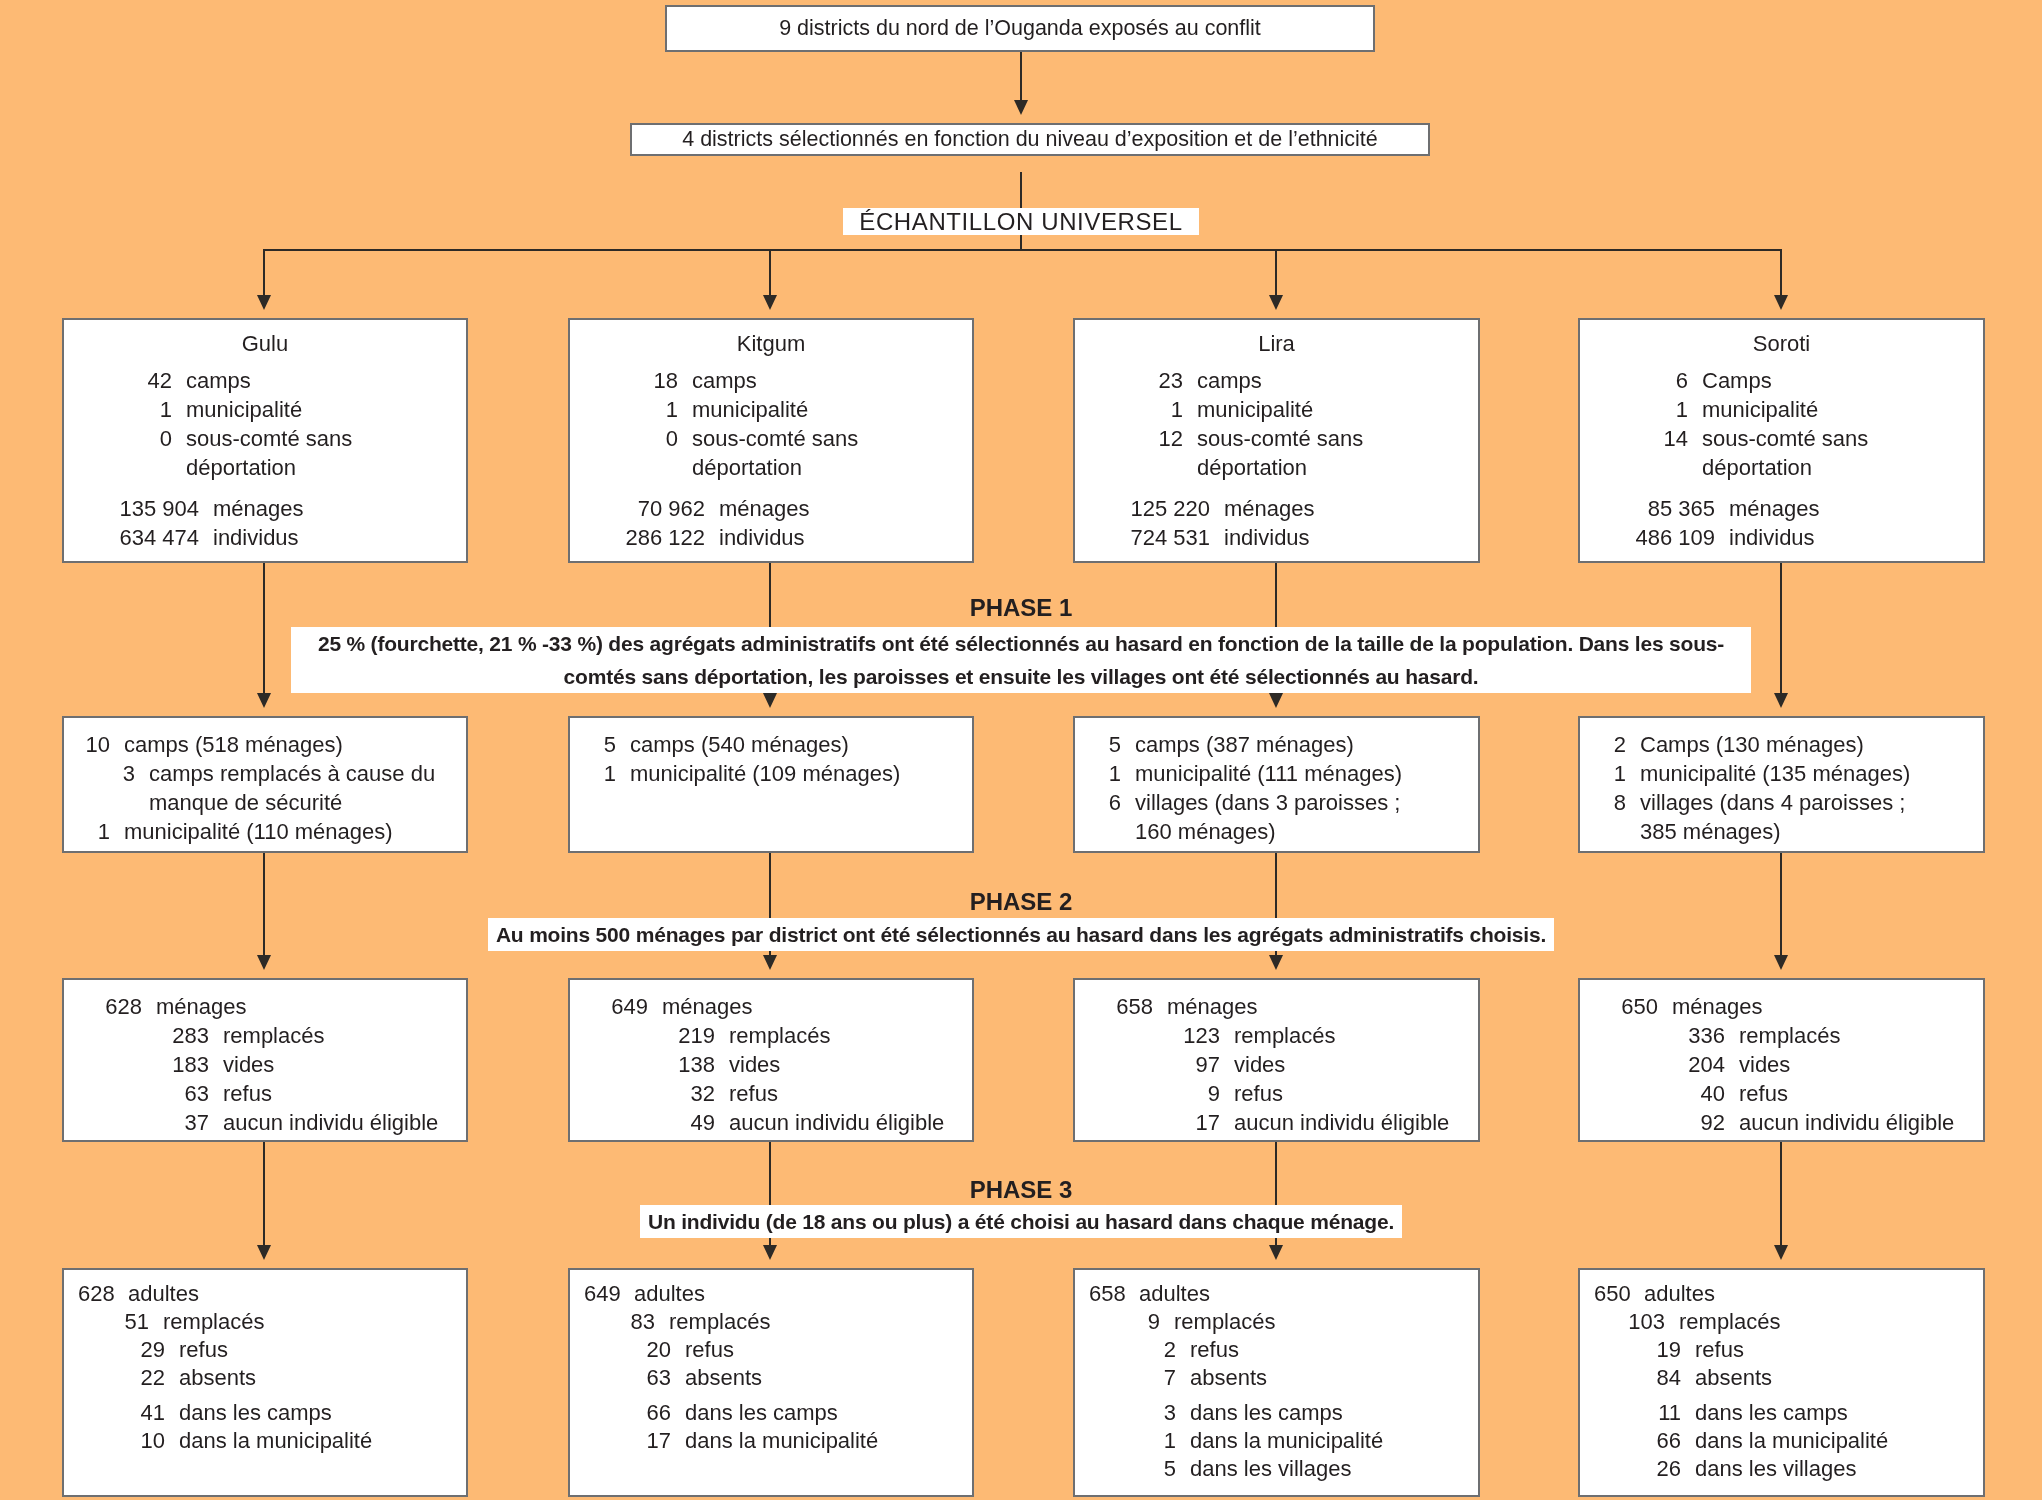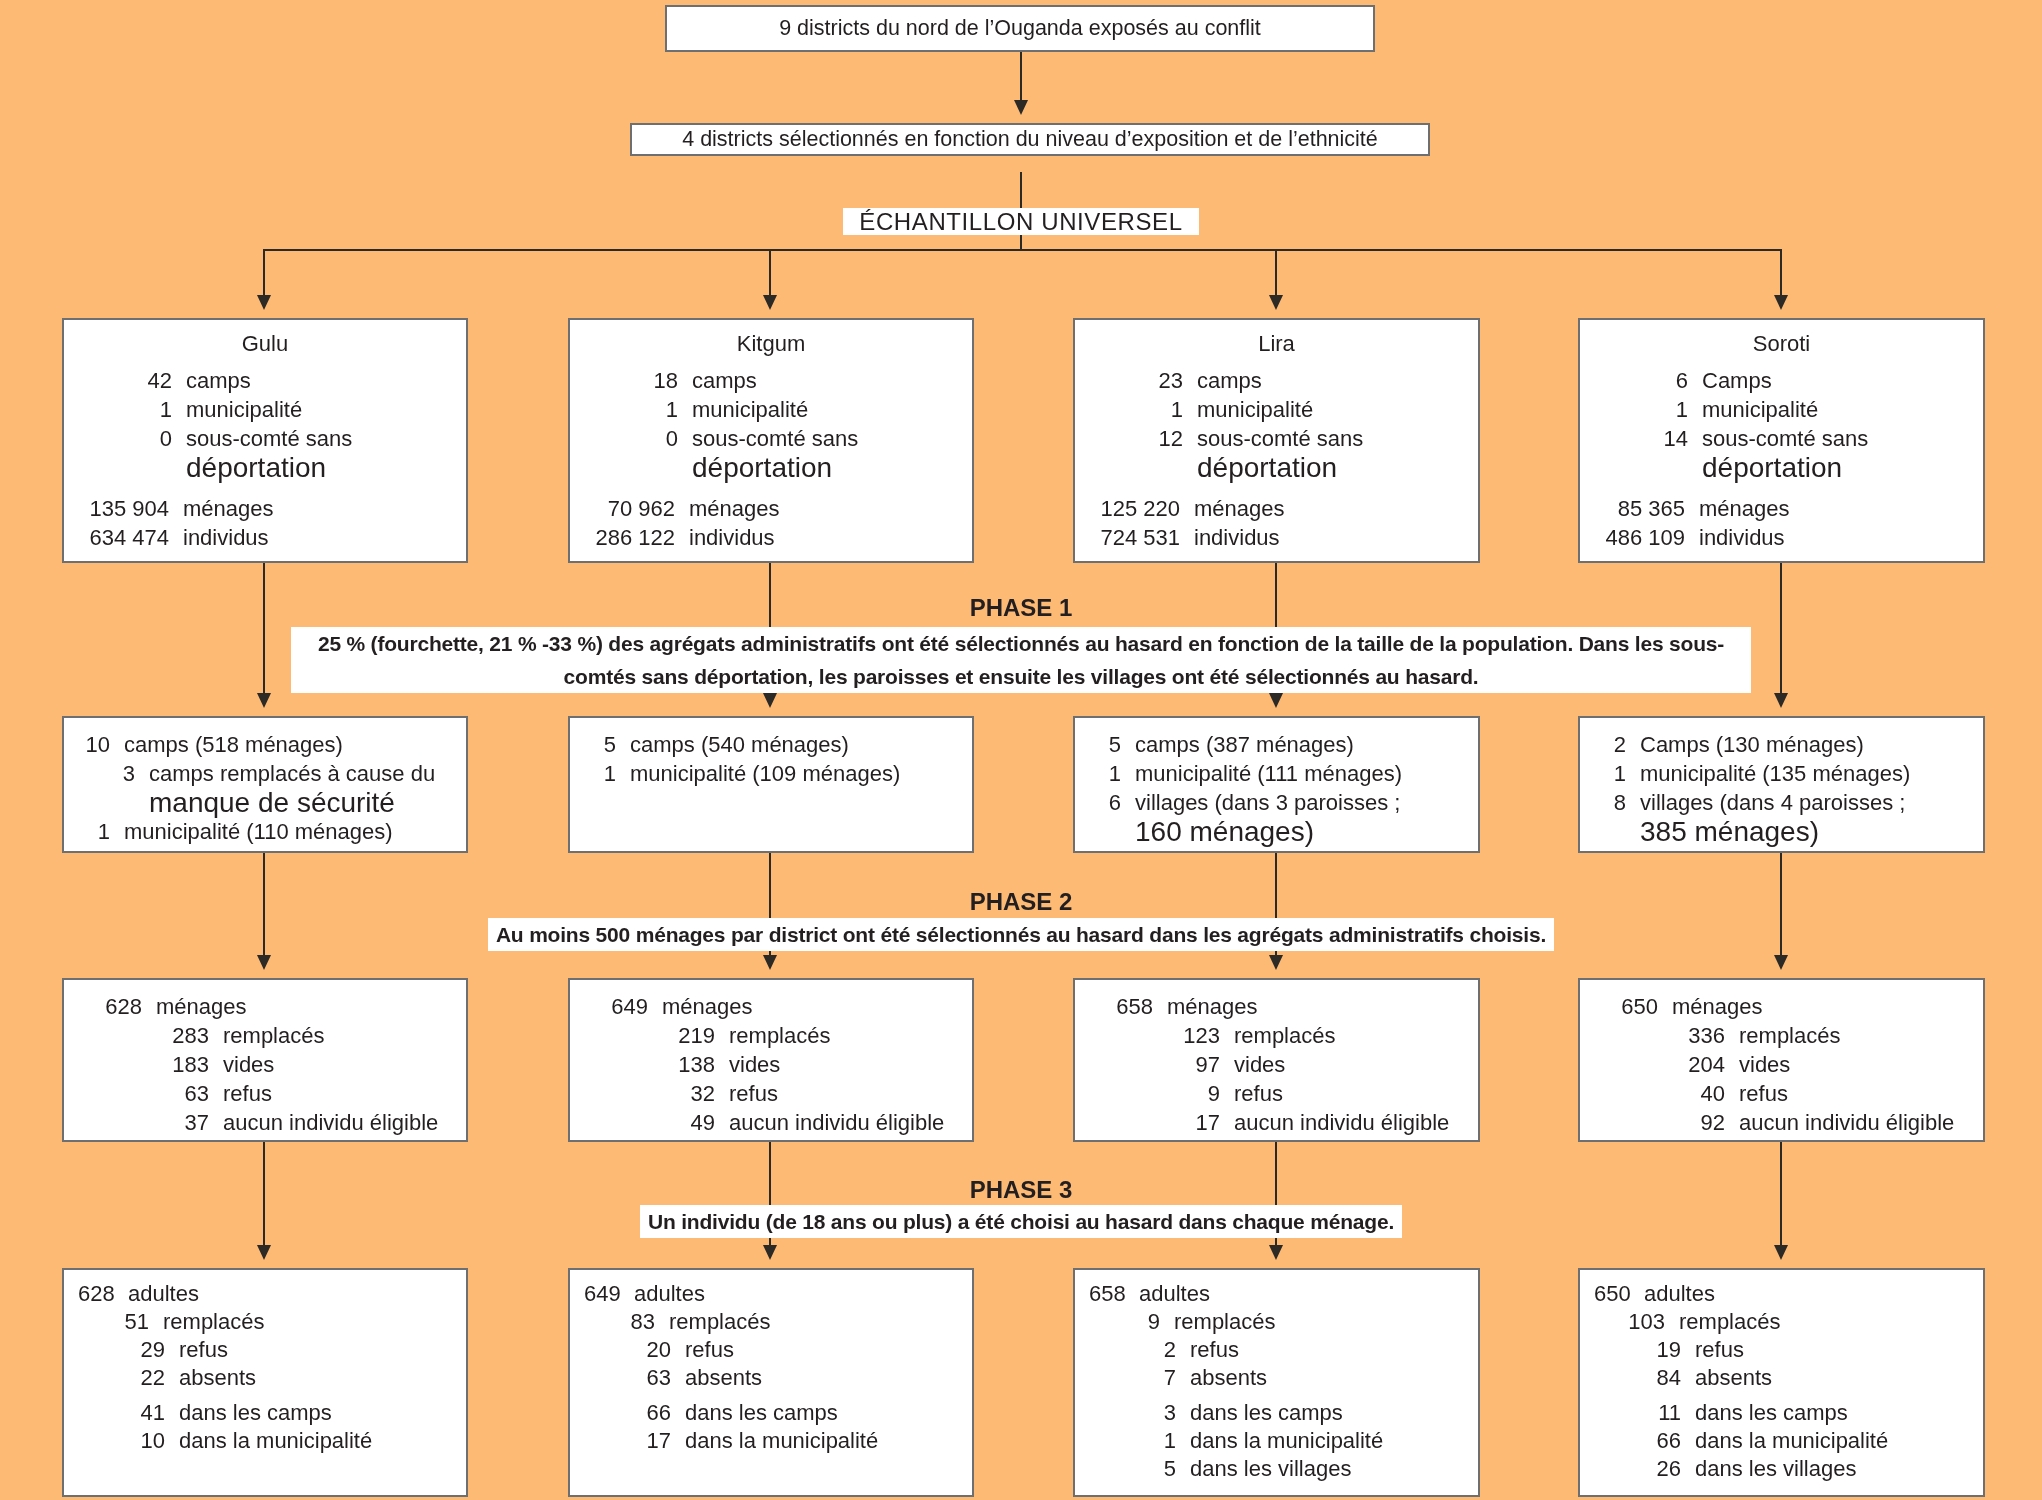--- a/index.html
+++ b/index.html
@@ -19,27 +19,27 @@
   .universe span{background:#fff;padding:0 16px;font-size:24px;letter-spacing:.6px;line-height:30px}
 
   .phase-head{position:absolute;left:0;right:0;text-align:center;font-weight:bold;font-size:24px;z-index:3}
   .desc-wrap{position:absolute;left:0;right:0;text-align:center;z-index:3}
   .desc{display:inline-block;background:#fff;padding:0 8px;font-weight:bold;font-size:21px;
     line-height:33px;letter-spacing:-0.2px;max-width:1460px}
 
   .d-title{text-align:center;font-size:22px;line-height:28px;margin-bottom:8px}
   .row{display:flex;font-size:22px;line-height:29px;white-space:nowrap}
   .row .n{text-align:right;margin-right:14px;flex:0 0 auto}
-  .cont{font-size:28px;line-height:29px;white-space:nowrap}
+  .cont{font-size:22px;line-height:29px;white-space:nowrap}
 
   .ub{padding-top:10px}
   .counts{padding-left:48px}
   .counts .n{width:60px}
   .counts .cont{margin-left:74px}
-  .pop{margin-top:12px}
+  .pop{padding-left:30px;margin-top:12px}
   .pop .n{width:105px}
 
   .p1{padding:12px 0 0 16px}
   .p1 .n{width:30px}
   .p1 .lvl1 .n{width:55px}
   .p1 .cont{margin-left:44px}
   .p1 .cont.clvl1{margin-left:69px}
 
   .p2{padding:12px 0 0 20px}
   .p2 .n{width:58px}

